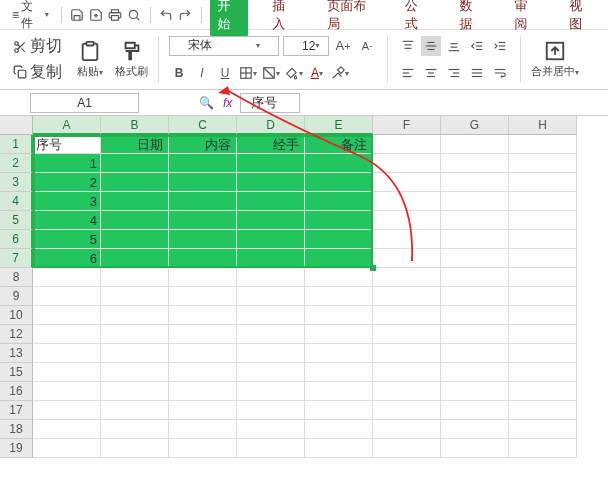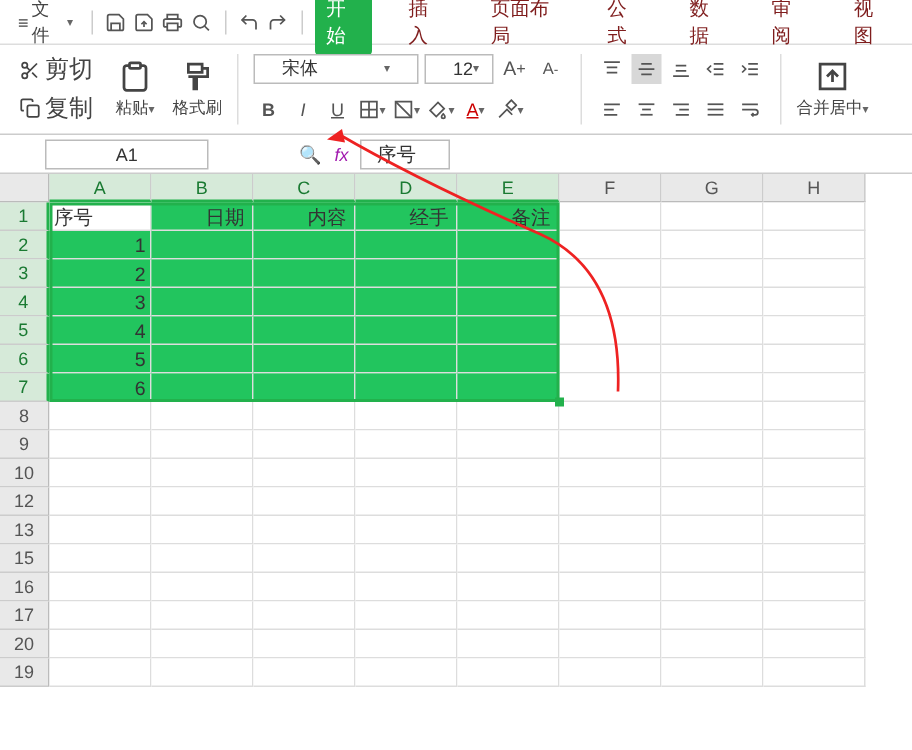--- a/index.html
+++ b/index.html
@@ -472,21 +472,21 @@
         <div class="cell"></div>
         <div class="cell"></div>
         <div class="cell"></div>
         <div class="cell"></div>
         <div class="cell"></div>
         <div class="cell"></div>
         <div class="cell"></div>
         <div class="cell"></div>
       </div>
       <div class="row">
-        <div class="rh">20</div>
+        <div class="rh">18</div>
         <div class="cell"></div>
         <div class="cell"></div>
         <div class="cell"></div>
         <div class="cell"></div>
         <div class="cell"></div>
         <div class="cell"></div>
         <div class="cell"></div>
         <div class="cell"></div>
       </div>
       <div class="row">

